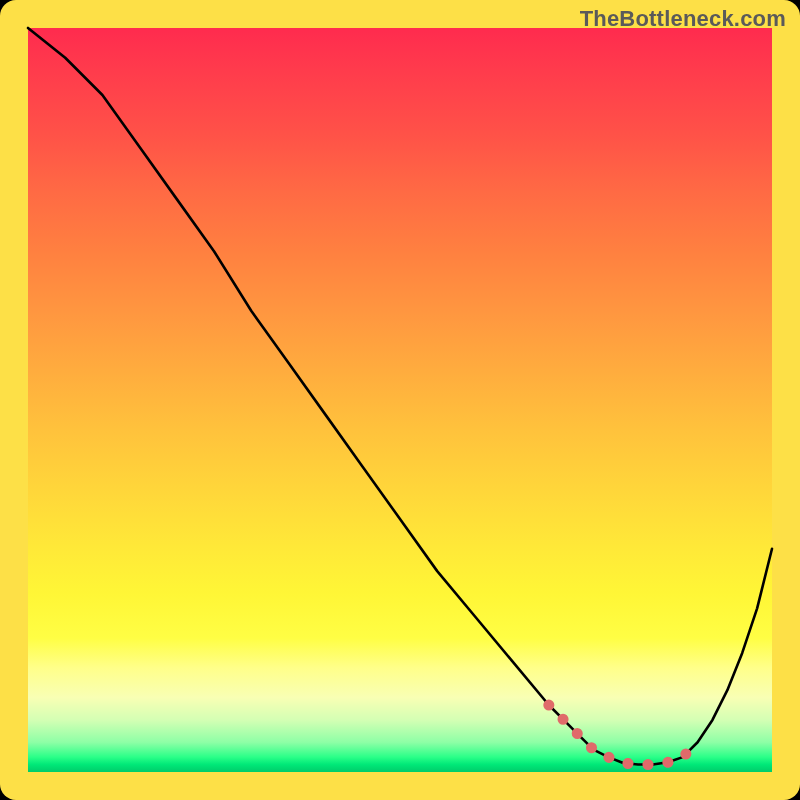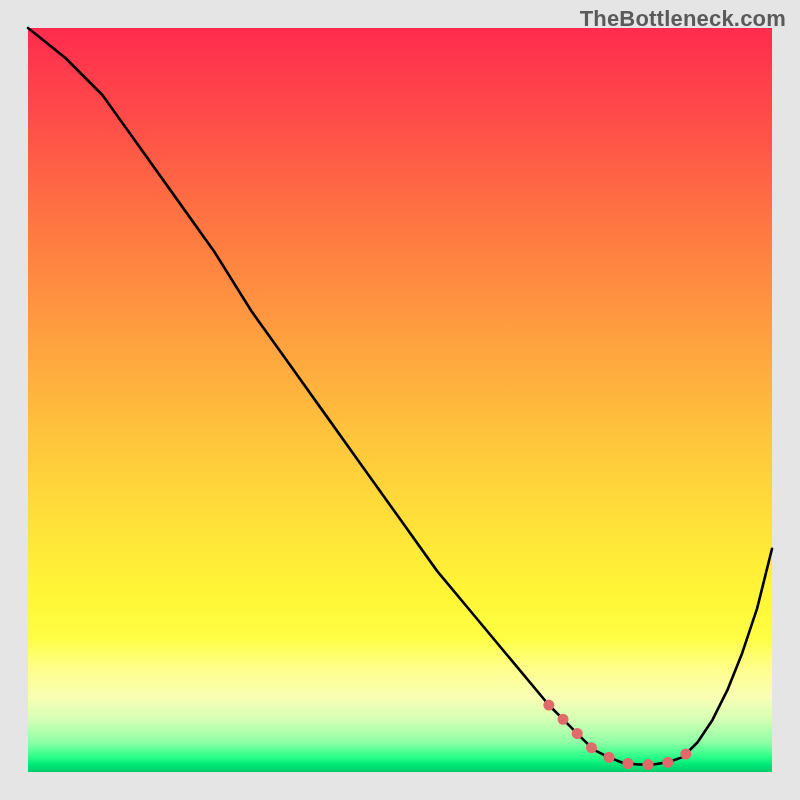--- a/index.html
+++ b/index.html
@@ -8,21 +8,22 @@
     width: 800px;
     height: 800px;
     background: #000000;
     overflow: hidden;
     font-family: Arial, Helvetica, sans-serif;
   }
   .outer {
     position: relative;
     width: 800px;
     height: 800px;
-    background: #e5e5e5;
+    background: #fde047;
+    border-radius: 16px;
   }
   .watermark {
     position: absolute;
     top: 6px;
     right: 14px;
     font-size: 22px;
     font-weight: 600;
     color: #5a5a5a;
     letter-spacing: 0.2px;
     z-index: 10;

